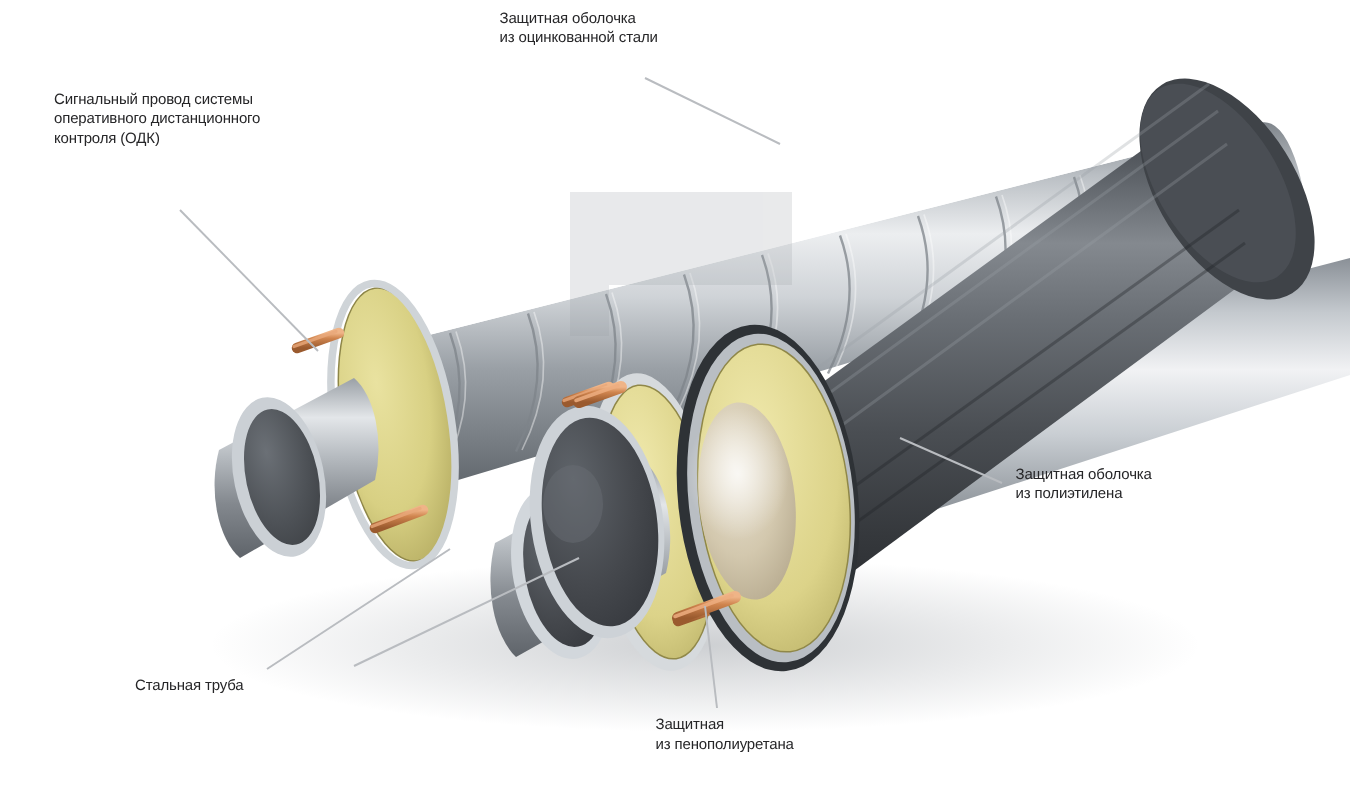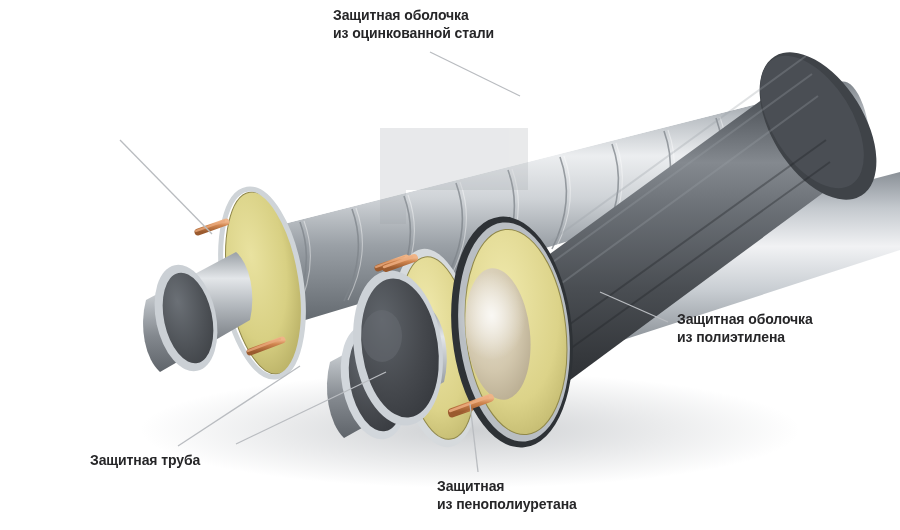--- a/index.html
+++ b/index.html
@@ -9,22 +9,22 @@
     background:#ffffff;
     font-family:"Liberation Sans","DejaVu Sans",sans-serif;
     overflow:hidden;
     position:relative;
   }
   #stage{position:absolute;inset:0;width:900px;height:530px;}
   #art{position:absolute;left:0;top:0;width:900px;height:530px;}
 
   .label{
     position:absolute;
-    font-weight:bold;
-    font-size:14px;
+    font-weight:normal;
+    font-size:10px;
     line-height:1.30;
     color:#262628;
     letter-spacing:-0.1px;
     white-space:pre-line;
     -webkit-font-smoothing:antialiased;
   }
   #label-galvanized{left:333px;top:6px;}
   #label-odk{left:36px;top:60px;}
   #label-polyethylene{left:677px;top:310px;}
   #label-steelpipe{left:90px;top:451px;}
@@ -247,22 +247,25 @@
       <path d="M668 322 L600 292"></path>
       <path d="M178 446 L300 366"></path>
       <path d="M236 444 L386 372"></path>
       <path d="M478 472 L470 404"></path>
     </g>
   </svg>
 
   <div class="label" id="label-galvanized">Защитная оболочка
 из оцинкованной стали</div>
 
+  <div class="label" id="label-odk">Сигнальный провод системы
+оперативного дистанционного
+контроля (ОДК)</div>
 
   <div class="label" id="label-polyethylene">Защитная оболочка
 из полиэтилена</div>
 
-  <div class="label" id="label-steelpipe">Защитная труба</div>
+  <div class="label" id="label-steelpipe">Стальная труба</div>
 
   <div class="label" id="label-insulation">Защитная
 из пенополиуретана</div>
 
 </div>
 
 </body></html>

